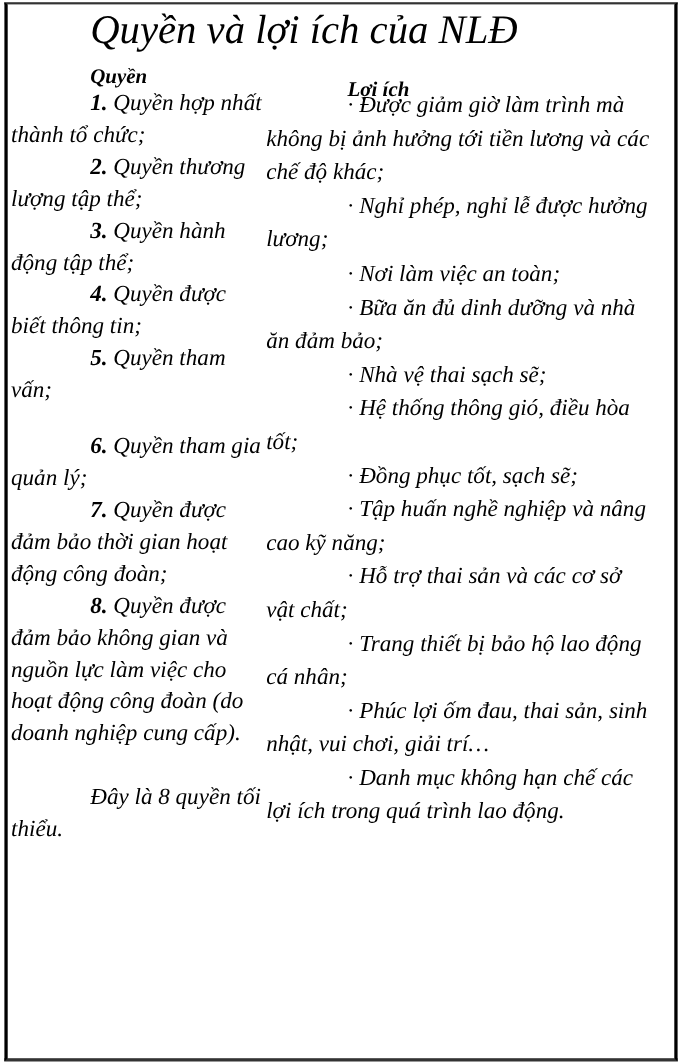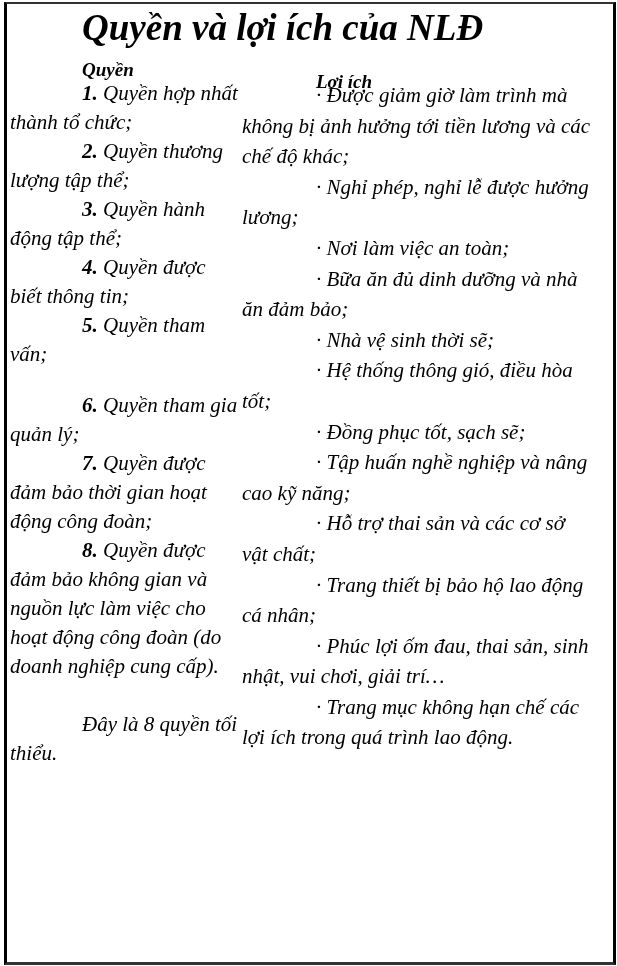--- a/index.html
+++ b/index.html
@@ -2,21 +2,21 @@
 <html><head>
 <meta charset="utf-8">
 <style>
   html, body { margin:0; padding:0; background:#ffffff; }
   body { width:617px; height:966px; position:relative; overflow:hidden;
          font-family:"Liberation Serif", "DejaVu Serif", serif; color:#000; }
   .frame { position:absolute; left:4px; top:2px; width:606px; height:958px;
            border-left:3px solid #000; border-right:3px solid #000;
            border-top:2px solid #333; border-bottom:3px solid #333; box-sizing:content-box; }
   .title { position:absolute; left:0; width:501px; top:6px; text-align:center;
-           font-style:italic; font-weight:bold; font-size:37px; line-height:44px;
+           font-style:italic; font-weight:normal; font-size:37px; line-height:44px;
            padding-left:82px; box-sizing:border-box; text-align:left; }
   .col-head { position:absolute; top:56px; font-style:italic; font-weight:bold;
               font-size:19px; line-height:28px; }
   .left-head { left:82px; }
   .right-head { left:316px;margin-top:12px; }
   .col { position:absolute; font-style:italic; font-size:21px; }
   .left-col { left:10px; top:79px; width:232px; line-height:29px; }
   .right-col { left:242px; top:80px; width:350px; line-height:30.6px; }
   .p { margin:0; text-indent:72px; }
   .right-col .p { text-indent:74px; }
@@ -44,21 +44,21 @@
   <p class="p"><span class="num">8.</span><span> Quyền được đảm bảo không gian và nguồn lực làm việc cho hoạt động công đoàn (do doanh nghiệp cung cấp).</span></p>
   <div class="spacer"></div>
   <p class="p">Đây là 8 quyền tối thiểu.</p>
 </div>
 
 <div class="col right-col">
   <p class="p">· Được giảm giờ làm trình mà không bị ảnh hưởng tới tiền lương và các chế độ khác;</p>
   <p class="p">· Nghỉ phép, nghỉ lễ được hưởng lương;</p>
   <p class="p">· Nơi làm việc an toàn;</p>
   <p class="p">· Bữa ăn đủ dinh dưỡng và nhà ăn đảm bảo;</p>
-  <p class="p">· Nhà vệ sinh thời sẽ;</p>
+  <p class="p">· Nhà vệ thai sạch sẽ;</p>
   <p class="p">· Hệ thống thông gió, điều hòa tốt;</p>
   <p class="p">· Đồng phục tốt, sạch sẽ;</p>
   <p class="p">· Tập huấn nghề nghiệp và nâng cao kỹ năng;</p>
   <p class="p">· Hỗ trợ thai sản và các cơ sở vật chất;</p>
   <p class="p">· Trang thiết bị bảo hộ lao động cá nhân;</p>
   <p class="p">· Phúc lợi ốm đau, thai sản, sinh nhật, vui chơi, giải trí…</p>
-  <p class="p">· Trang mục không hạn chế các lợi ích trong quá trình lao động.</p>
+  <p class="p">· Danh mục không hạn chế các lợi ích trong quá trình lao động.</p>
 </div>
 
 </body></html>

